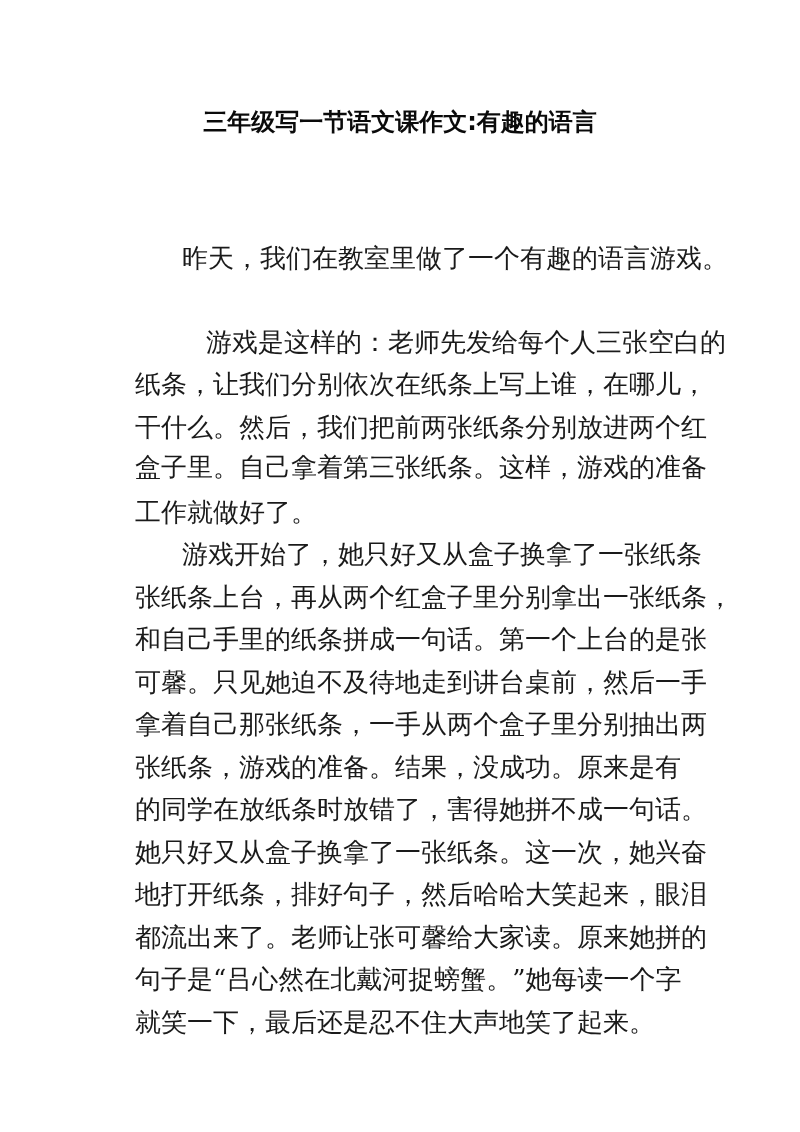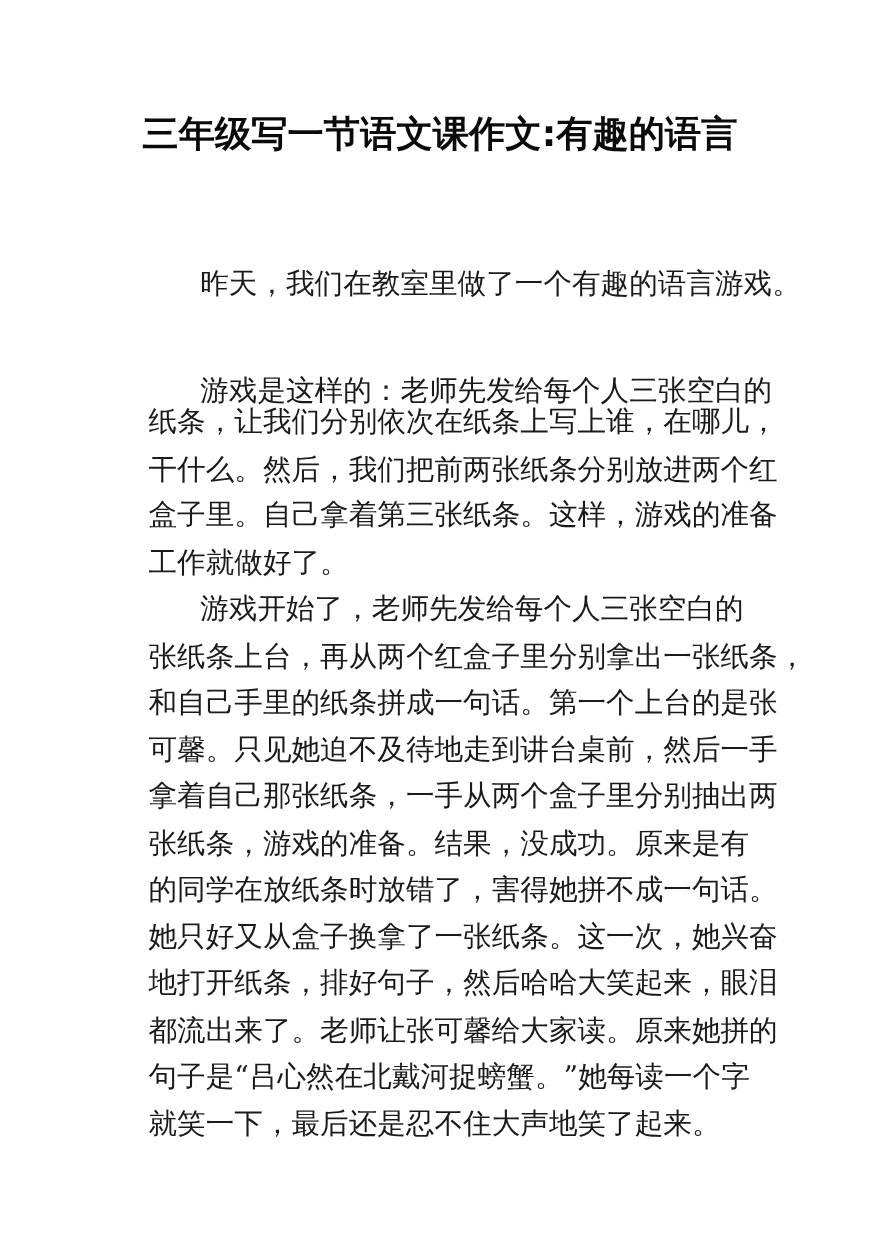--- a/index.html
+++ b/index.html
@@ -23,21 +23,21 @@
       background: #ffffff;
     }
     .title {
       position: absolute;
       left: 0;
       top: 98px;
       width: 800px;
       text-align: center;
       font-family: "DejaVu Sans", "Liberation Sans", sans-serif;
       font-weight: bold;
-      font-size: 33px;
+      font-size: 24px;
       line-height: 48px;
       color: #0a0a0a;
       letter-spacing: 0px;
     }
     .title .tline {
       display: block;
       white-space: nowrap;
     }
     .body-text {
       position: absolute;
@@ -69,29 +69,29 @@
     <span class="tline">三年级写一节语文课作文:有趣的语言</span>
   </h1>
 
   <div class="body-text">
 
     <div>
       <div class="line indent" style="top:238px;">昨天，我们在教室里做了一个有趣的语言游戏。</div>
     </div>
 
     <div>
-      <div class="line indent" style="top:336px;">游戏是这样的：老师先发给每个人三张空白的</div>
+      <div class="line indent" style="top:322px;margin-left:24px;">游戏是这样的：老师先发给每个人三张空白的</div>
       <div class="line" style="top:364px;">纸条，让我们分别依次在纸条上写上谁，在哪儿，</div>
       <div class="line" style="top:407px;">干什么。然后，我们把前两张纸条分别放进两个红</div>
       <div class="line" style="top:449px;font-family:Liberation Mono, monospace;">盒子里。自己拿着第三张纸条。这样，游戏的准备</div>
       <div class="line" style="top:492px;">工作就做好了。</div>
     </div>
 
     <div>
-      <div class="line indent" style="top:534px;">游戏开始了，老师先发给每个人三张空白的</div>
+      <div class="line indent" style="top:534px;">游戏开始了，她只好又从盒子换拿了一张纸条</div>
       <div class="line" style="top:577px;">张纸条上台，再从两个红盒子里分别拿出一张纸条，</div>
       <div class="line" style="top:619px;">和自己手里的纸条拼成一句话。第一个上台的是张</div>
       <div class="line" style="top:662px;">可馨。只见她迫不及待地走到讲台桌前，然后一手</div>
       <div class="line" style="top:704px;">拿着自己那张纸条，一手从两个盒子里分别抽出两</div>
       <div class="line" style="top:747px;">张纸条，游戏的准备。结果，没成功。原来是有</div>
       <div class="line" style="top:789px;">的同学在放纸条时放错了，害得她拼不成一句话。</div>
       <div class="line" style="top:832px;">她只好又从盒子换拿了一张纸条。这一次，她兴奋</div>
       <div class="line" style="top:874px;">地打开纸条，排好句子，然后哈哈大笑起来，眼泪</div>
       <div class="line" style="top:917px;">都流出来了。老师让张可馨给大家读。原来她拼的</div>
       <div class="line" style="top:959px;">句子是“吕心然在北戴河捉螃蟹。”她每读一个字</div>

